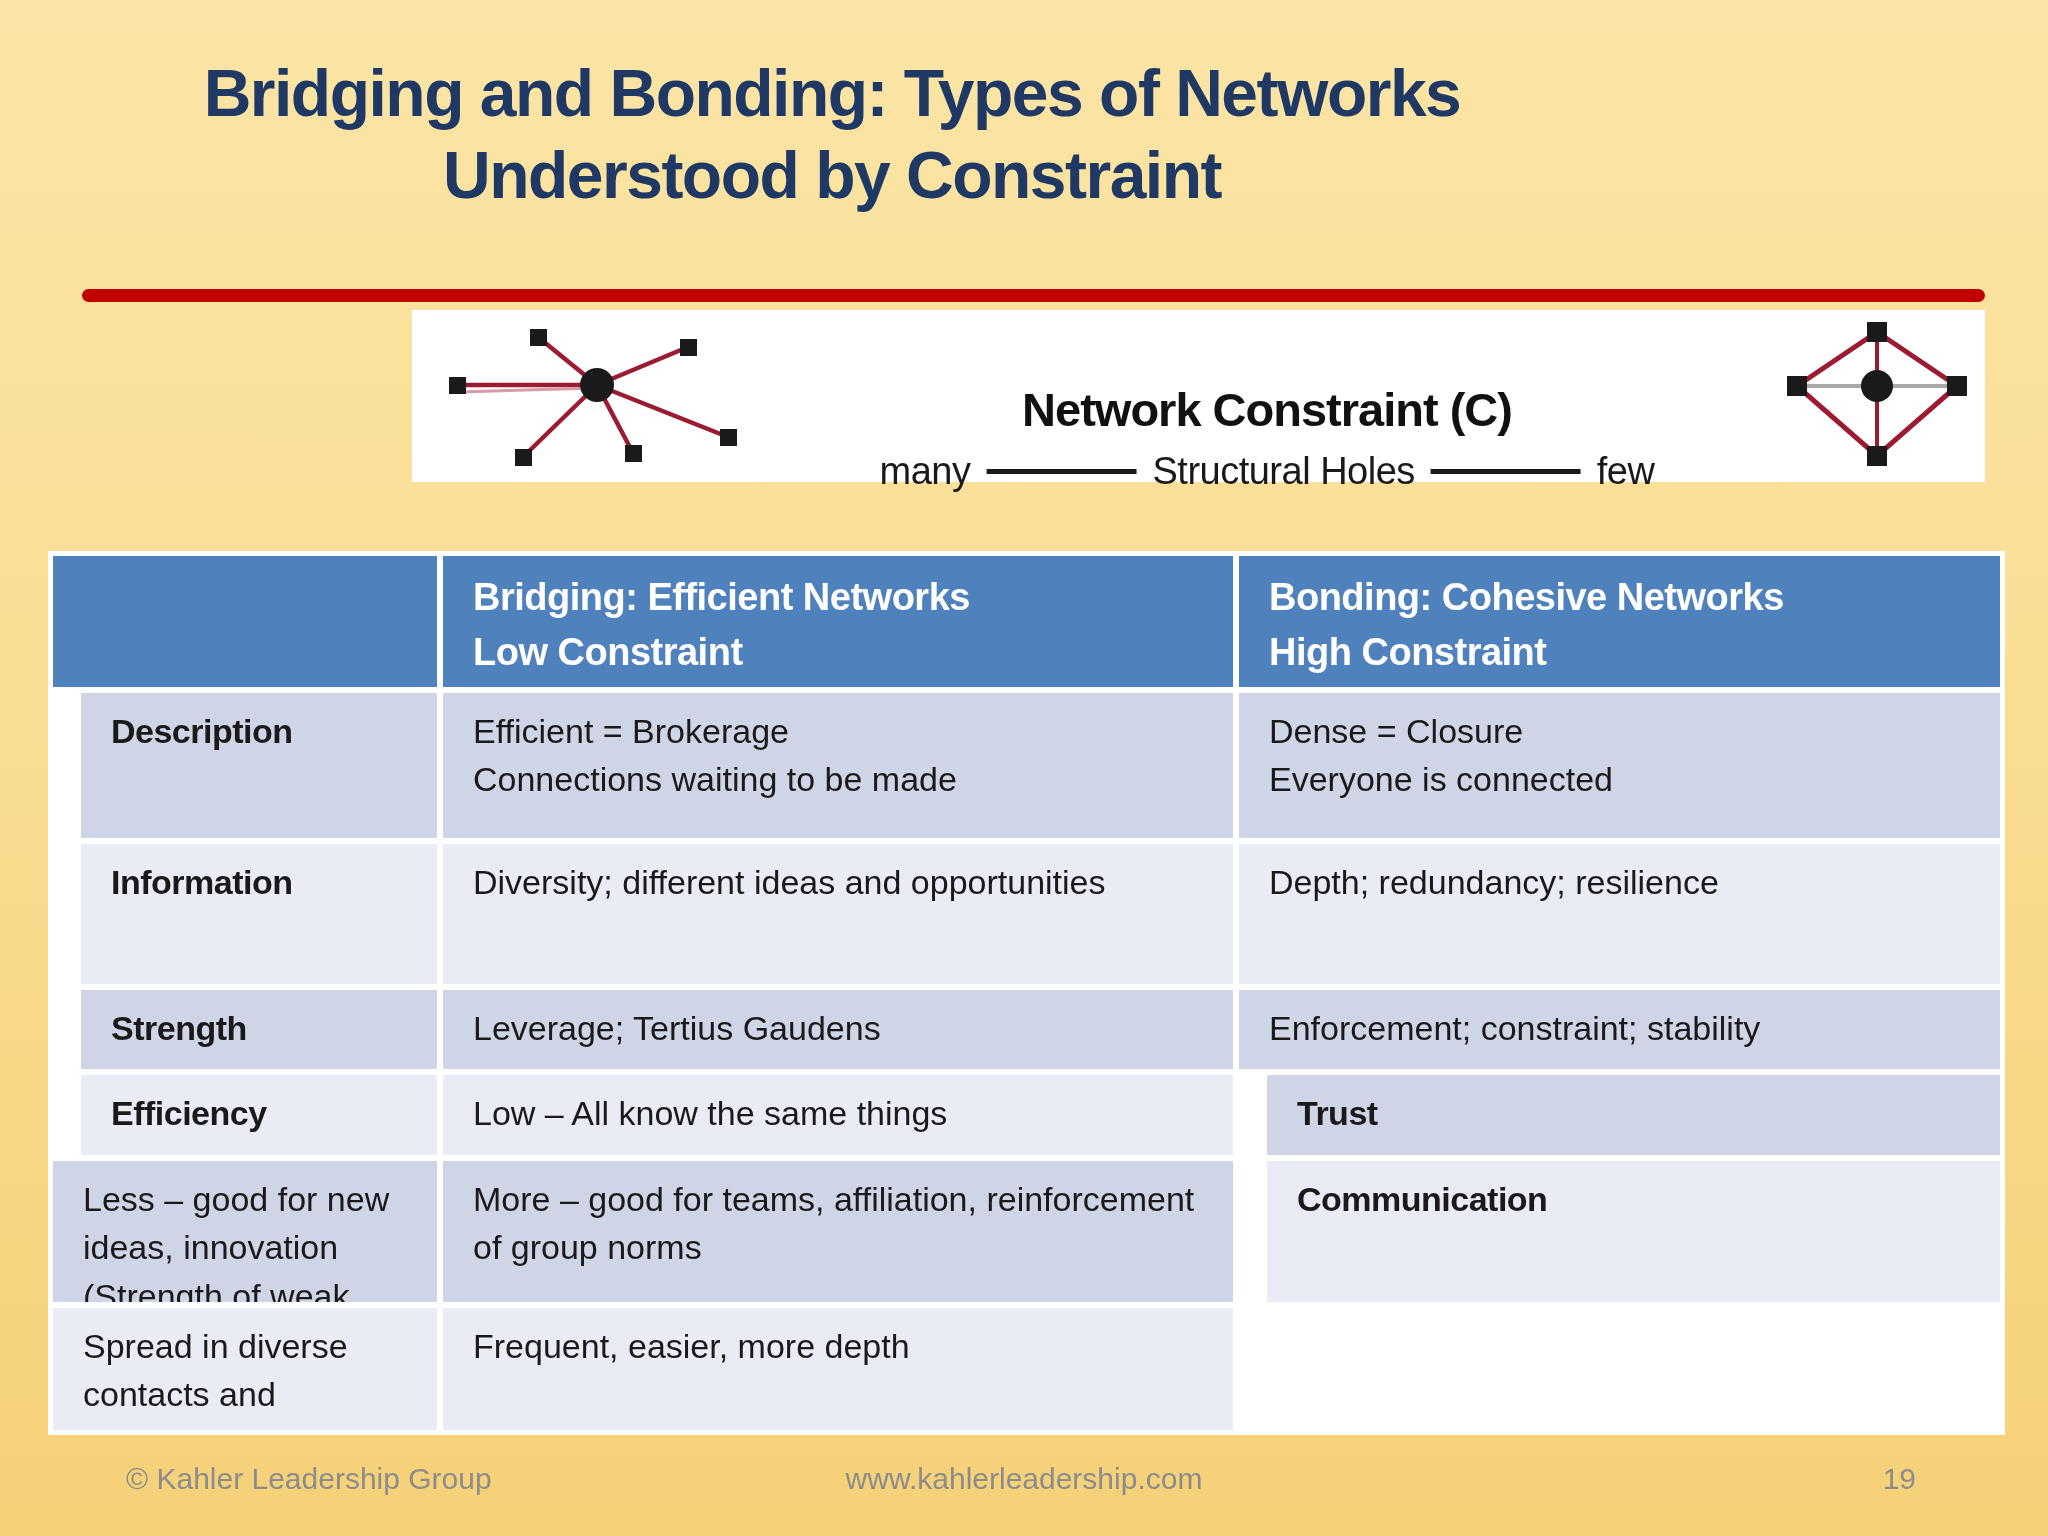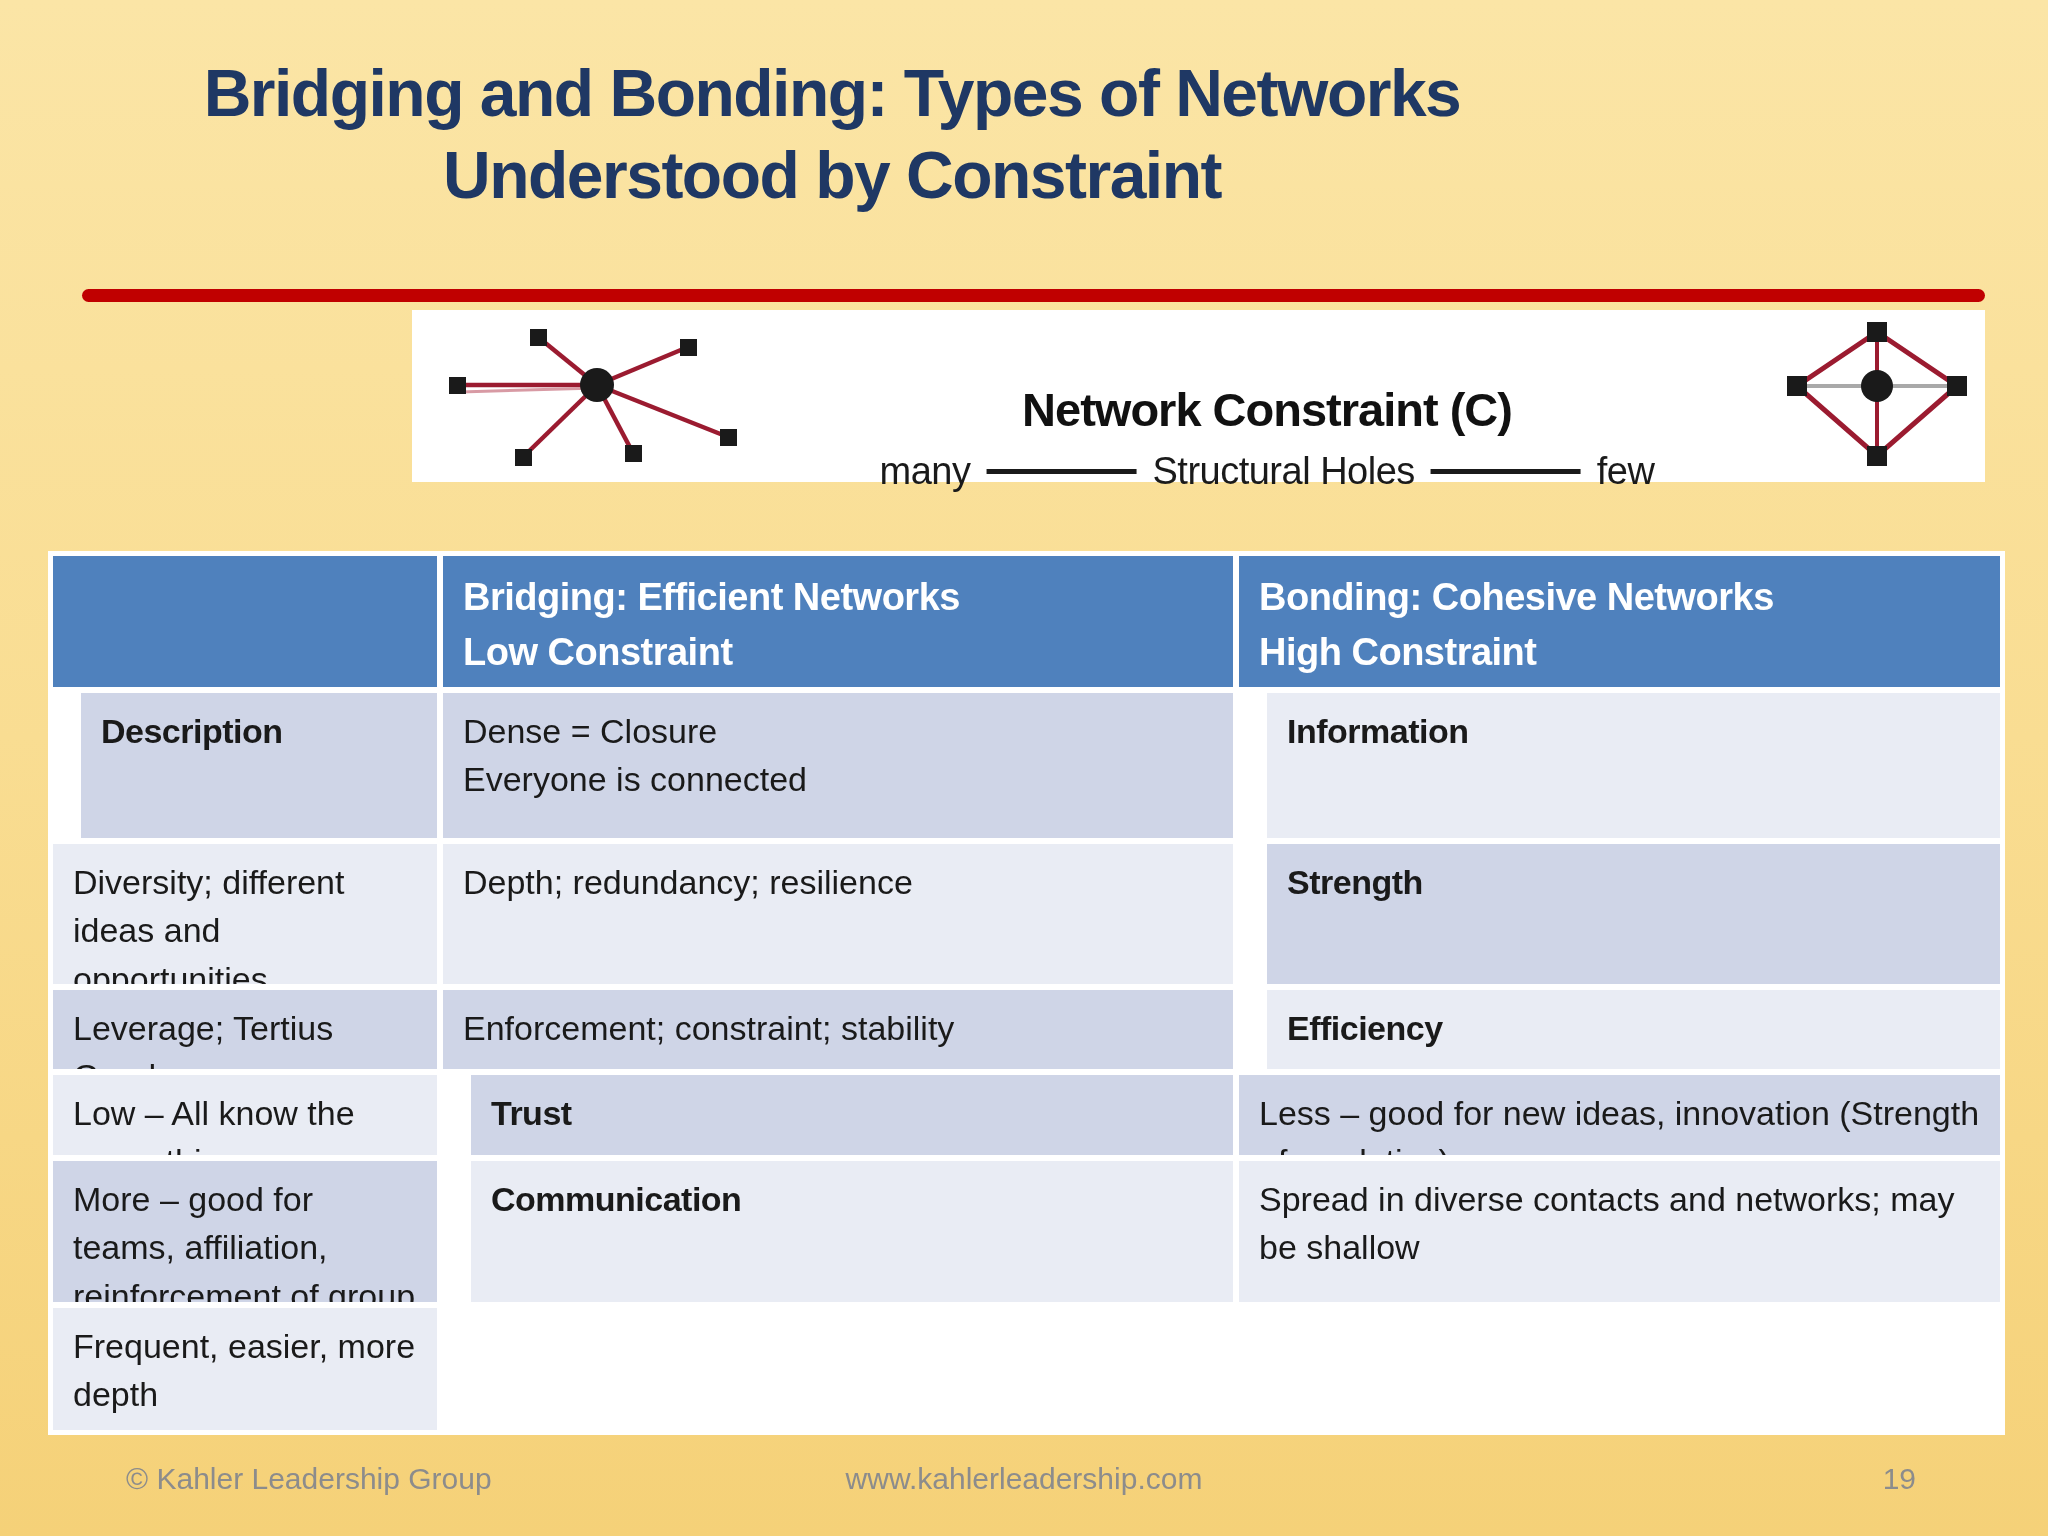--- a/index.html
+++ b/index.html
@@ -28,21 +28,21 @@
                 display:flex;align-items:center;gap:16px;white-space:nowrap;
                 font-size:38px;color:#1a1a1a;letter-spacing:-0.5px;}
   .scale-dash{display:inline-block;width:150px;height:5px;background:#1a1a1a;}
 
   
   .cmp-table{position:absolute;left:48px;top:551px;
              display:grid;
              grid-template-columns:384px 790px 761px;
              grid-template-rows:131px 145px 140px 79px 80px 141px 122px;
              gap:6px;background:#ffffff;border:5px solid #ffffff;}
-  .cell{padding:14px 20px;font-size:34px;line-height:1.42;color:#1a1a1a;
+  .cell{padding:14px 30px;font-size:34px;line-height:1.42;color:#1a1a1a;
         white-space:pre-line;overflow:hidden;}
   .hdr{background:#4f81bd;color:#ffffff;font-weight:700;font-size:38px;
        line-height:1.45;letter-spacing:-0.5px;}
   .lab{font-weight:700;letter-spacing:-0.5px;margin-left:28px;}
   .rd{background:#cfd5e7;}
   .rl{background:#e9ecf4;}
 
   
   .footer-copy{position:absolute;left:126px;top:1462px;font-size:30px;color:#8c8c8c;}
   .footer-url{position:absolute;left:1024px;top:1462px;transform:translateX(-50%);
@@ -105,20 +105,22 @@
     </div>
   </div>
 
   <div class="cmp-table">
 
     <div class="cell hdr"></div>
     <div class="cell hdr"><span>Bridging: Efficient Networks</span><br><span>Low Constraint</span></div>
     <div class="cell hdr"><span>Bonding: Cohesive Networks</span><br><span>High Constraint</span></div>
 
     <div class="cell lab rd">Description</div>
+    <div class="cell rd">Efficient = Brokerage
+Connections waiting to be made</div>
     <div class="cell rd">Dense = Closure
 Everyone is connected</div>
 
     <div class="cell lab rl">Information</div>
     <div class="cell rl">Diversity; different ideas and opportunities</div>
     <div class="cell rl">Depth; redundancy; resilience</div>
 
     <div class="cell lab rd">Strength</div>
     <div class="cell rd">Leverage; Tertius Gaudens</div>
     <div class="cell rd">Enforcement; constraint; stability</div>

